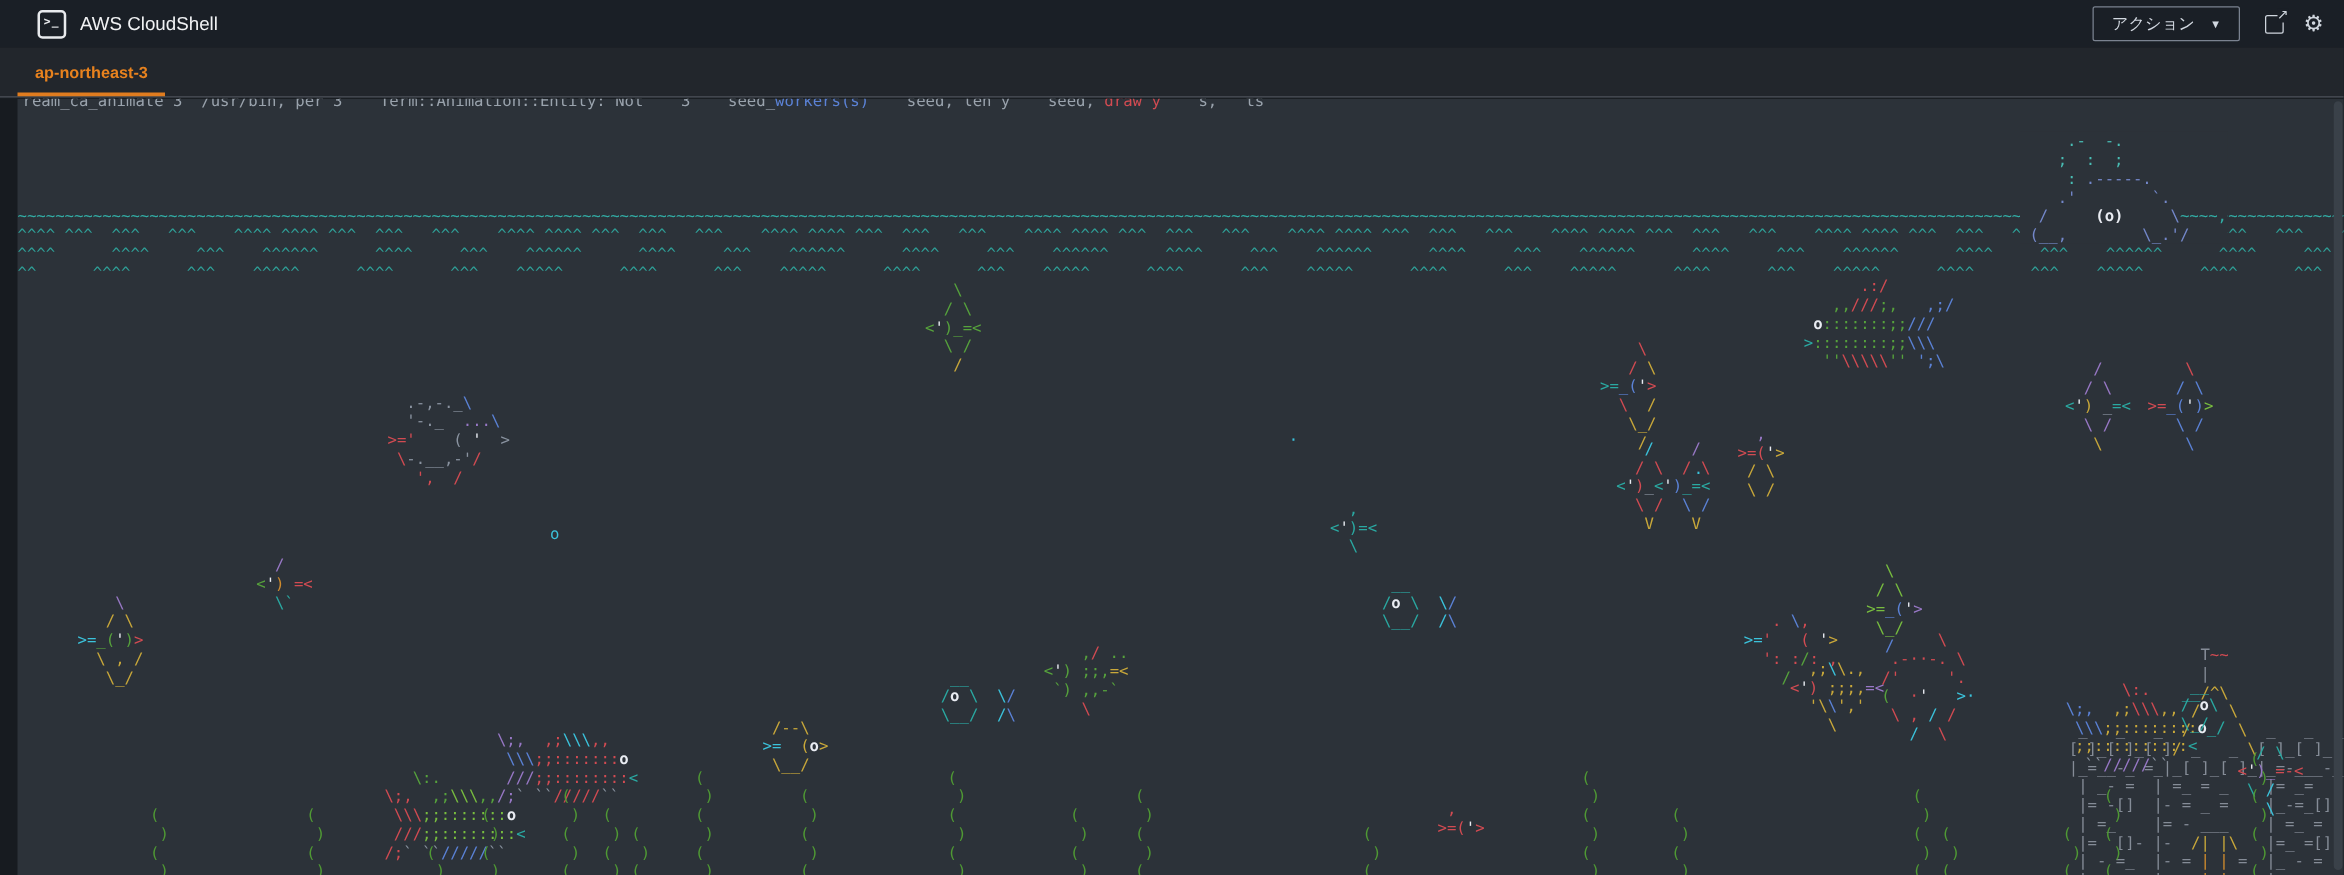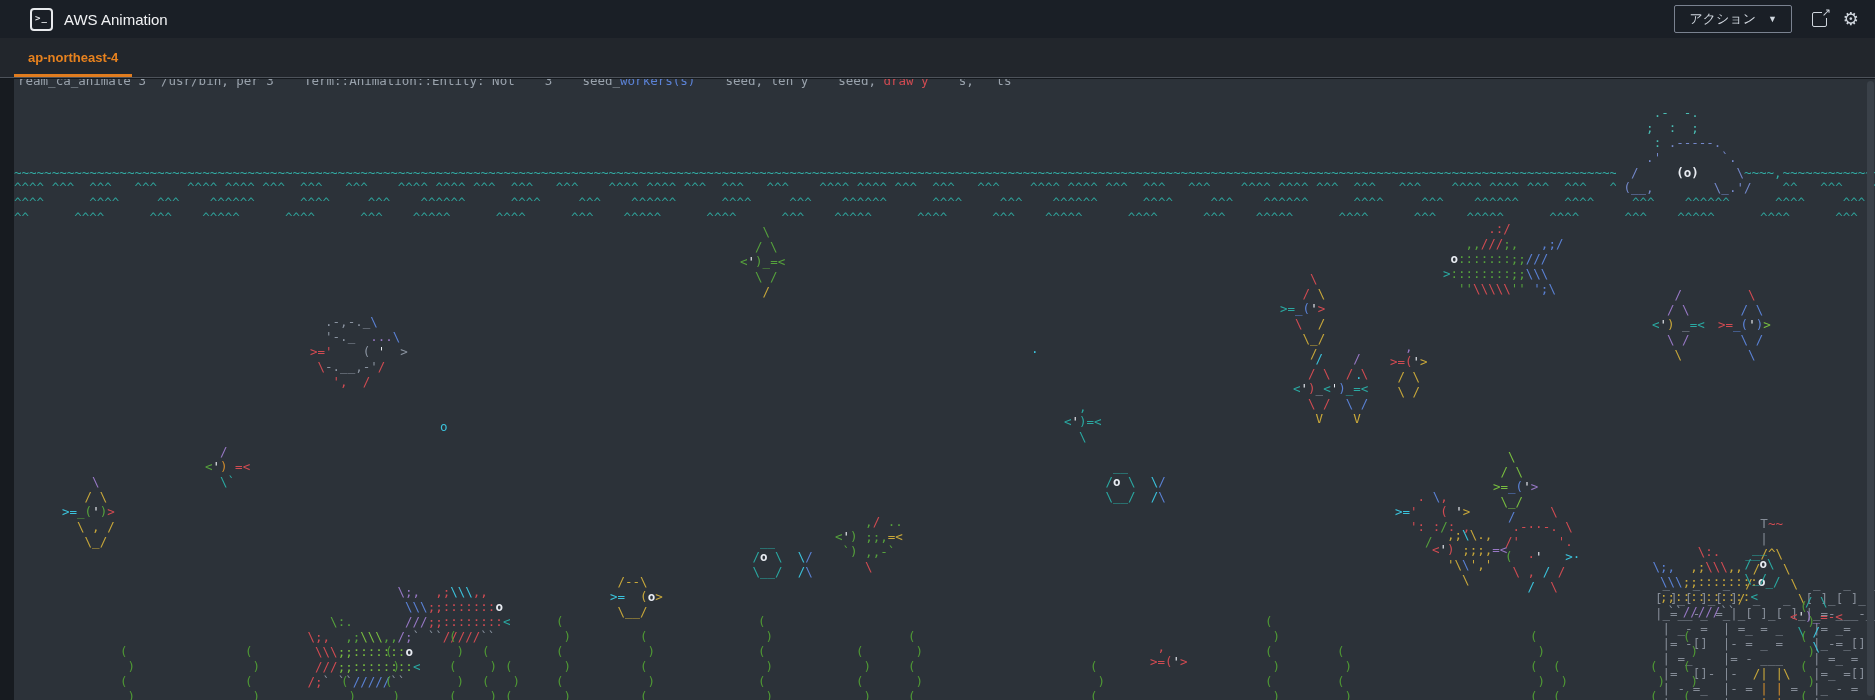--- a/index.html
+++ b/index.html
@@ -29,36 +29,36 @@
   .sprite div{height:15px}
   .gutter{position:absolute;left:0;top:0;width:14px;height:621px;background:#171b20;z-index:40}
   .scrollbar{position:absolute;right:1px;top:2px;width:7px;height:615px;background:#3a4149;border-radius:4px;z-index:50}
 </style>
 </head>
 <body>
 
 <header class="hdr">
   <div class="hleft">
     <span class="cs-icon">&gt;_</span>
-    <span class="app-title">AWS Animation</span>
+    <span class="app-title">AWS CloudShell</span>
   </div>
   <div class="hright">
     <button class="actions-btn">
       <span>アクション</span>
       <span class="caret">▼</span>
     </button>
     <span class="ext-icon">
       <span>↗</span>
     </span>
     <span class="gear-icon">⚙</span>
   </div>
 </header>
 
 <nav class="tabs">
-  <div class="tab">ap-northeast-4</div>
+  <div class="tab">ap-northeast-3</div>
 </nav>
 
 <div class="terminal">
   <div class="gutter"></div>
   <div class="scrollbar"></div>
 <pre class="sprite" style="left: 18px; top: -6px;"><div><span style="color: rgb(154, 163, 173);">ream_ca_animate 3  /usr/bin, per 3    Term::Animation::Entity: Not    3    seed_</span><span style="color: rgb(91, 130, 214);">workers(s)</span><span style="color: rgb(154, 163, 173);">    seed, len y    seed, </span><span style="color: rgb(210, 75, 82);">draw y</span><span style="color: rgb(154, 163, 173);">    s,   ts</span></div></pre>
     <pre class="sprite" style="left: 14px; top: 86px;"><div><span style="color: rgb(50, 173, 165);">~~~~~~~~~~~~~~~~~~~~~~~~~~~~~~~~~~~~~~~~~~~~~~~~~~~~~~~~~~~~~~~~~~~~~~~~~~~~~~~~~~~~~~~~~~~~~~~~~~~~~~~~~~~~~~~~~~~~~~~~~~~~~~~~~~~~~~~~~~~~~~~~~~~~~~~~~~~~~~~~~~~~~~~~~~~~~~~~~~~~~~~~~~~~~~~~~~~~~~~~~~~~~~~~~~~~~~~~~~~~~~~~~~~~~~~~~~~~~~~~~~~~~~~~~~</span></div></pre>
     <pre class="sprite" style="left: 14px; top: 101px;"><div><span style="color: rgb(47, 159, 151);">^^^^ ^^^  ^^^   ^^^    ^^^^ ^^^^ ^^^  ^^^   ^^^    ^^^^ ^^^^ ^^^  ^^^   ^^^    ^^^^ ^^^^ ^^^  ^^^   ^^^    ^^^^ ^^^^ ^^^  ^^^   ^^^    ^^^^ ^^^^ ^^^  ^^^   ^^^    ^^^^ ^^^^ ^^^  ^^^   ^^^    ^^^^ ^^^^ ^^^  ^^^   ^^^    ^^^^ ^^^^ ^^^  ^^^   ^^^    ^^^^ </span></div></pre>
     <pre class="sprite" style="left: 14px; top: 116px;"><div><span style="color: rgb(47, 159, 151);">^^^^      ^^^^     ^^^    ^^^^^^      ^^^^     ^^^    ^^^^^^      ^^^^     ^^^    ^^^^^^      ^^^^     ^^^    ^^^^^^      ^^^^     ^^^    ^^^^^^      ^^^^     ^^^    ^^^^^^      ^^^^     ^^^    ^^^^^^      ^^^^     ^^^    ^^^^^^      ^^^^     ^^^    ^^</span></div></pre>
     <pre class="sprite" style="left: 14px; top: 131px;"><div><span style="color: rgb(47, 159, 151);">^^      ^^^^      ^^^    ^^^^^      ^^^^      ^^^    ^^^^^      ^^^^      ^^^    ^^^^^      ^^^^      ^^^    ^^^^^      ^^^^      ^^^    ^^^^^      ^^^^      ^^^    ^^^^^      ^^^^      ^^^    ^^^^^      ^^^^      ^^^    ^^^^^      ^^^^      ^^^    ^^^</span></div></pre>

